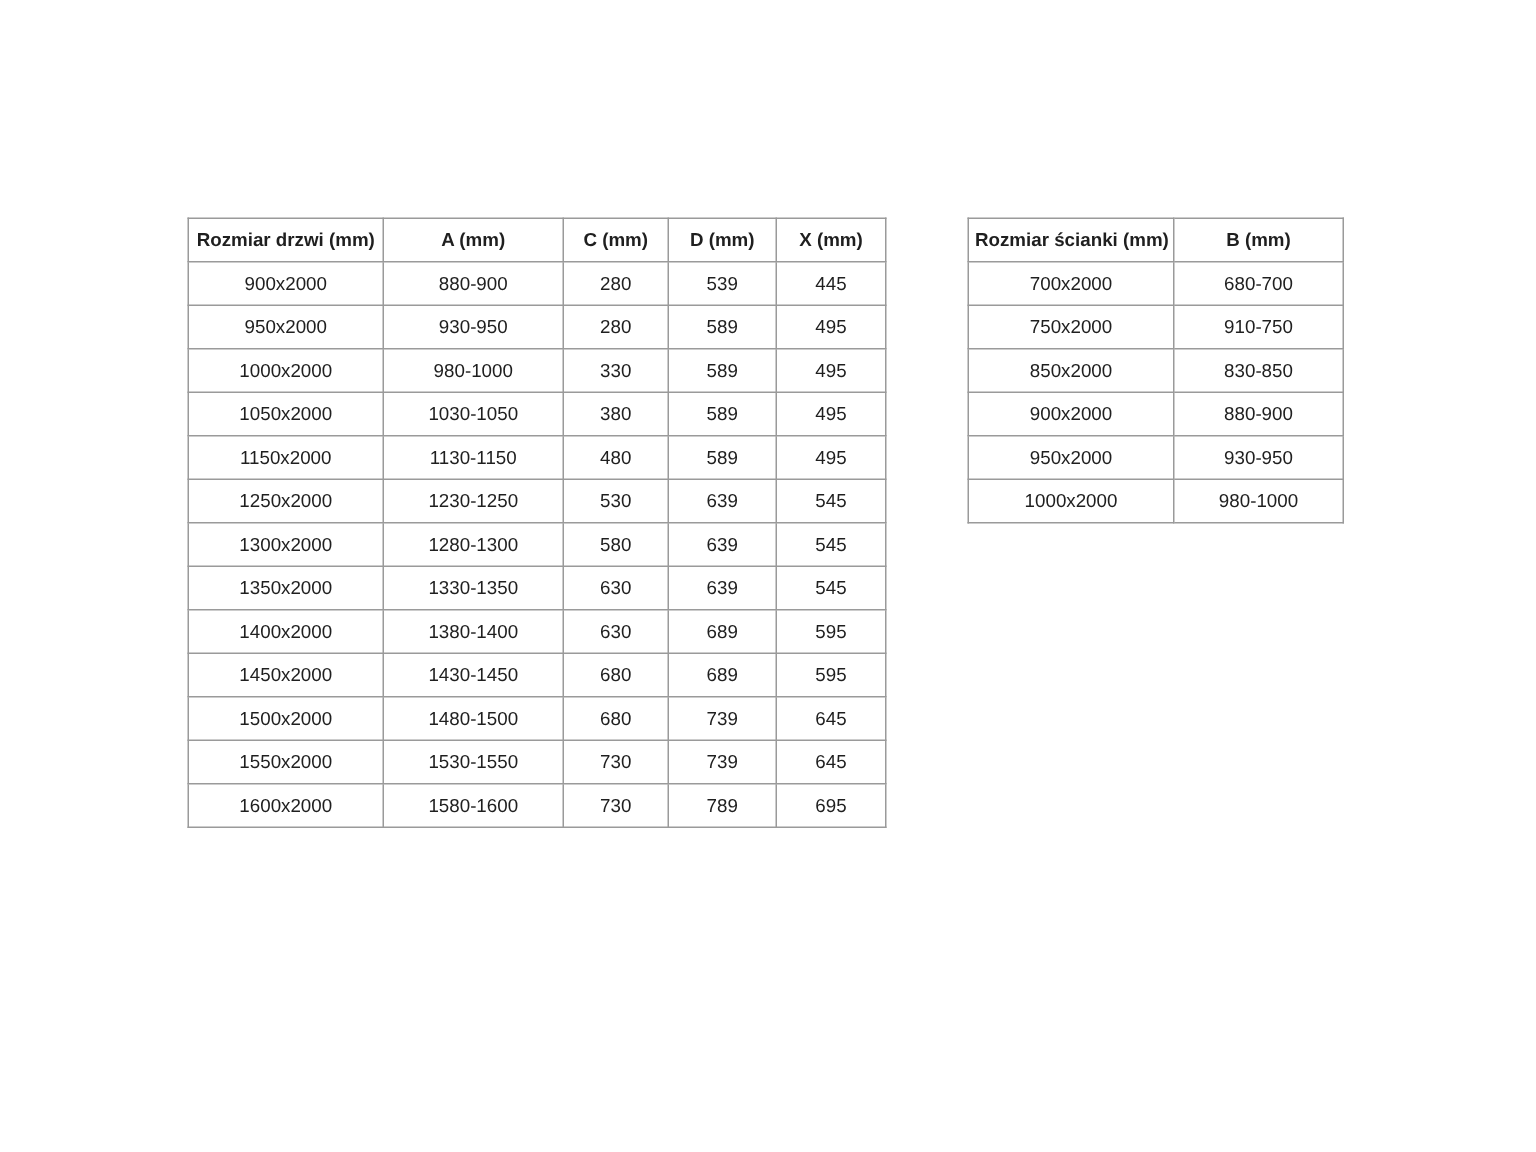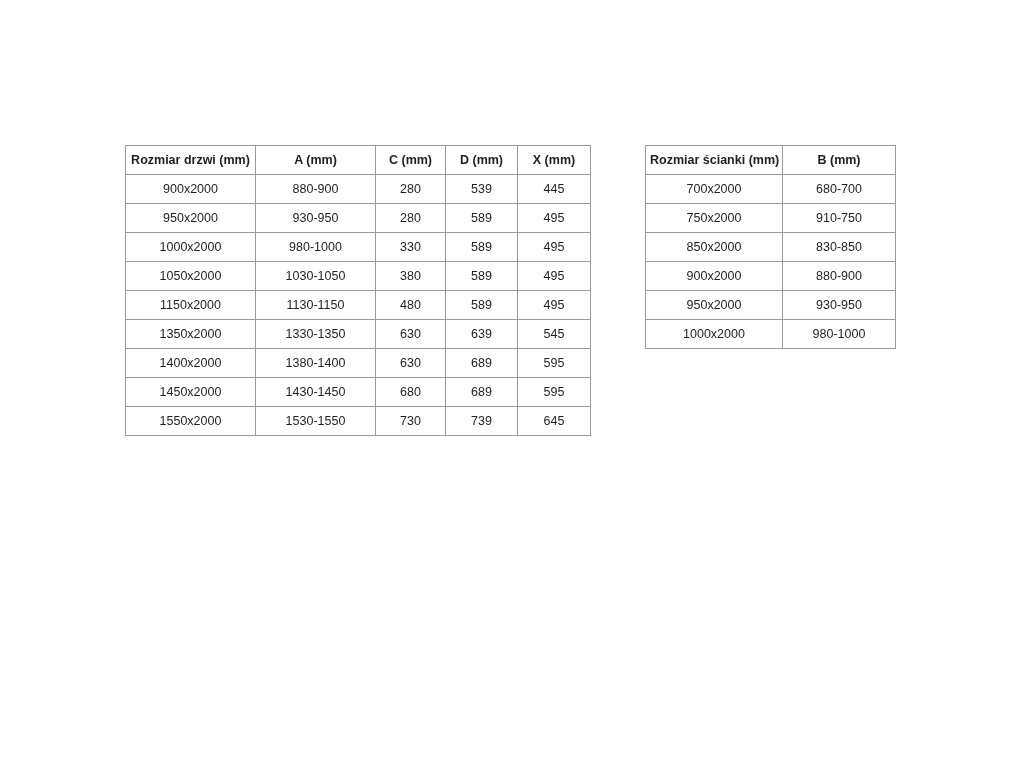--- a/index.html
+++ b/index.html
@@ -101,20 +101,34 @@
           <td>495</td>
         </tr>
         <tr>
           <td>1150x2000</td>
           <td>1130-1150</td>
           <td>480</td>
           <td>589</td>
           <td>495</td>
         </tr>
         <tr>
+          <td>1250x2000</td>
+          <td>1230-1250</td>
+          <td>530</td>
+          <td>639</td>
+          <td>545</td>
+        </tr>
+        <tr>
+          <td>1300x2000</td>
+          <td>1280-1300</td>
+          <td>580</td>
+          <td>639</td>
+          <td>545</td>
+        </tr>
+        <tr>
           <td>1350x2000</td>
           <td>1330-1350</td>
           <td>630</td>
           <td>639</td>
           <td>545</td>
         </tr>
         <tr>
           <td>1400x2000</td>
           <td>1380-1400</td>
           <td>630</td>
@@ -122,25 +136,39 @@
           <td>595</td>
         </tr>
         <tr>
           <td>1450x2000</td>
           <td>1430-1450</td>
           <td>680</td>
           <td>689</td>
           <td>595</td>
         </tr>
         <tr>
+          <td>1500x2000</td>
+          <td>1480-1500</td>
+          <td>680</td>
+          <td>739</td>
+          <td>645</td>
+        </tr>
+        <tr>
           <td>1550x2000</td>
           <td>1530-1550</td>
           <td>730</td>
           <td>739</td>
           <td>645</td>
+        </tr>
+        <tr>
+          <td>1600x2000</td>
+          <td>1580-1600</td>
+          <td>730</td>
+          <td>789</td>
+          <td>695</td>
         </tr>
       </tbody>
   </table>
 
   <table class="spec walls-table">
     <colgroup>
       <col style="width:137px">
       <col style="width:113px">
     </colgroup>
     <thead>

